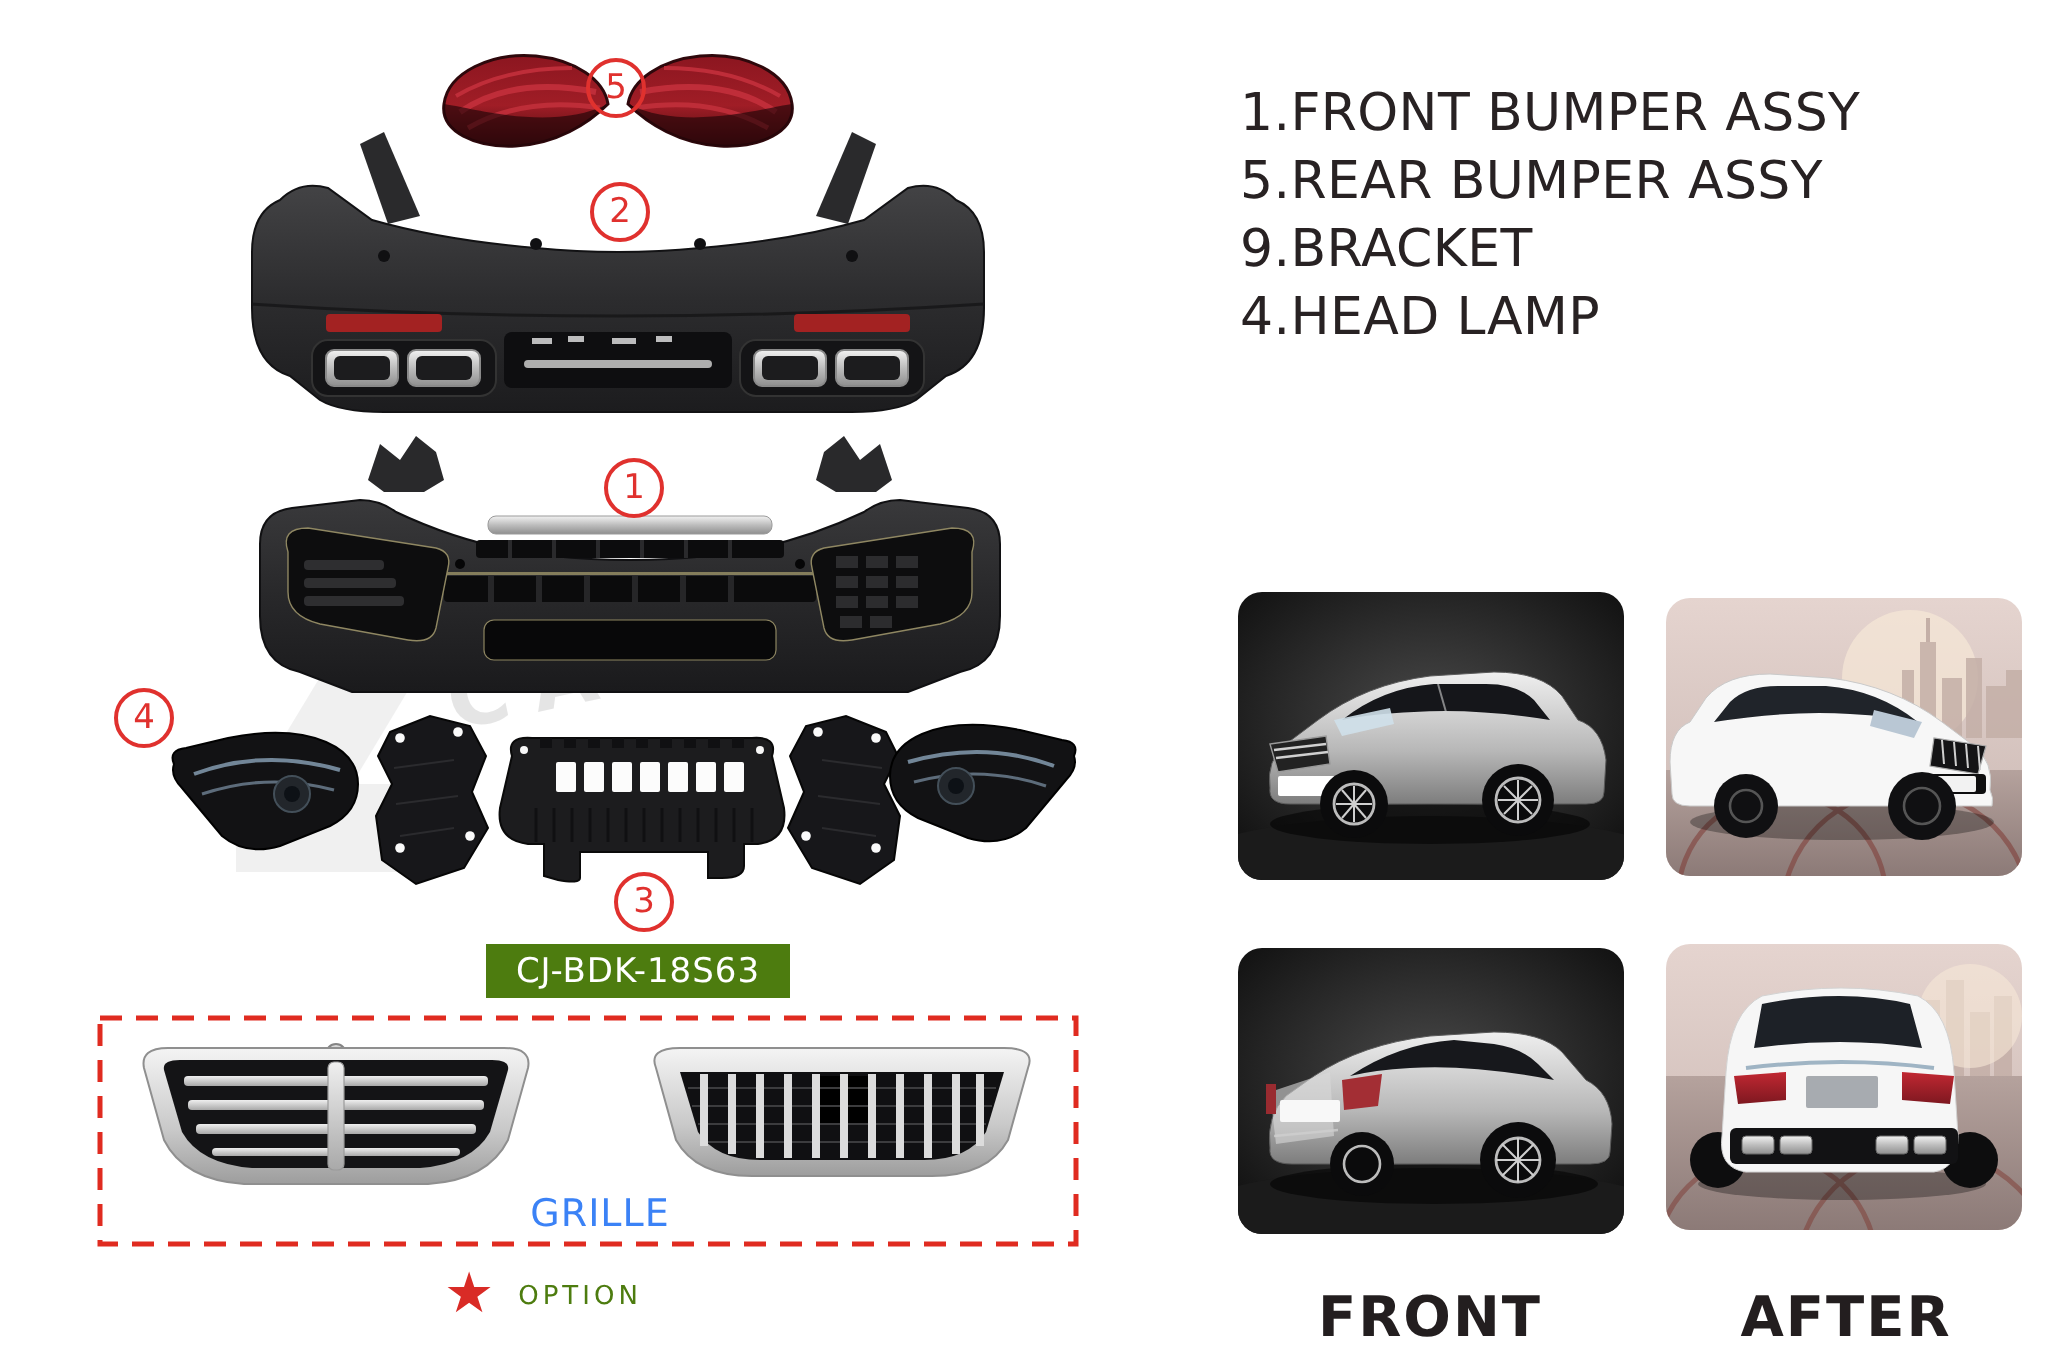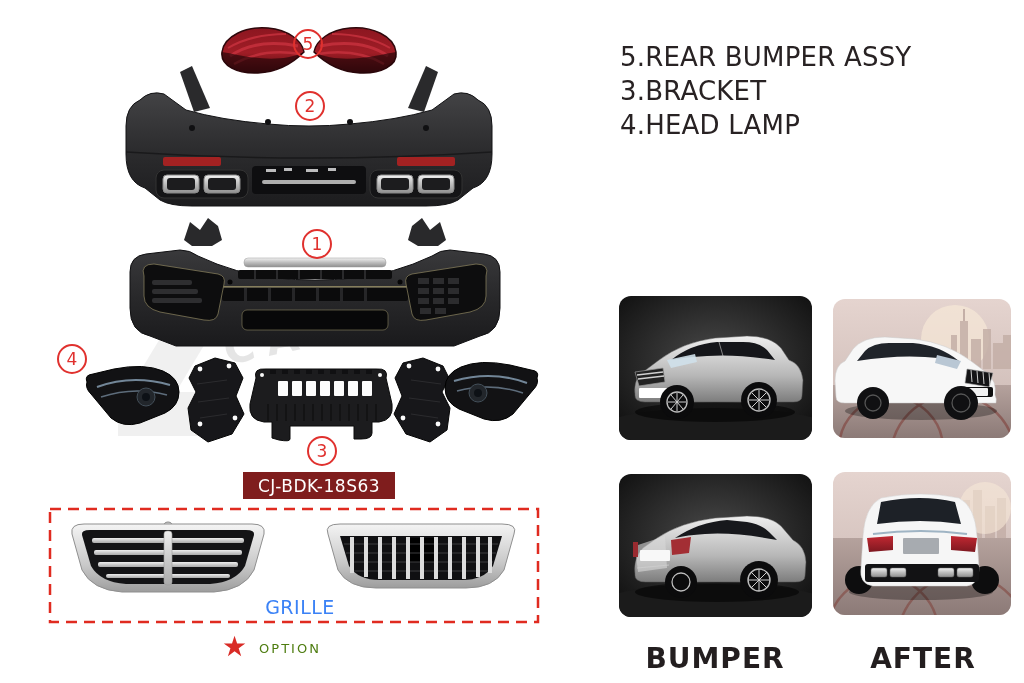--- a/index.html
+++ b/index.html
@@ -4,21 +4,21 @@
 <style>
   html,body{margin:0;padding:0;background:#ffffff;}
   #canvas{position:relative;width:1024px;height:683px;background:#ffffff;overflow:hidden;
           font-family:"DejaVu Sans","Liberation Sans",sans-serif;color:#262122;}
   .abs{position:absolute;}
   
   .callout{position:absolute;width:26px;height:26px;border:2px solid #e0312e;border-radius:50%;
            color:#e0312e;display:flex;align-items:center;justify-content:center;
            font-size:17px;line-height:1;background:transparent;}
   
-  .badge{position:absolute;left:243px;top:472px;width:152px;height:27px;background:#7f1d1d;
+  .badge{position:absolute;left:243px;top:472px;width:152px;height:27px;background:#4d7c0f;
          color:#ffffff;display:flex;align-items:center;justify-content:center;
          font-size:17px;letter-spacing:.5px;}
   
   .parts-list{position:absolute;left:620px;top:40px;}
   .parts-list div{font-size:26px;line-height:34px;letter-spacing:.2px;color:#282223;}
   
   .grille-box{position:absolute;left:48px;top:507px;width:492px;height:117px;}
   .grille-label{position:absolute;left:240px;top:596px;width:120px;text-align:center;
                 font-size:19px;letter-spacing:.5px;color:#3b82f6;}
   .option-row{position:absolute;left:222px;top:633px;display:flex;align-items:center;gap:12px;}
@@ -311,22 +311,23 @@
   </div>
 
   <div class="grille-label">GRILLE</div>
 
   <div class="option-row">
     <span class="option-star">★</span>
     <span class="option-label">OPTION</span>
   </div>
 
   <div class="parts-list">
+    <div>1.FRONT BUMPER ASSY</div>
     <div>5.REAR BUMPER ASSY</div>
-    <div>3.BRACKET</div>
+    <div>9.BRACKET</div>
     <div>4.HEAD LAMP</div>
   </div>
 
   <div class="photo" style="left:619px;top:296px;width:193px;height:144px">
     <svg width="193" height="144" viewBox="0 0 193 144">
       <rect width="193" height="144" fill="url(#bfbg)"></rect>
       <ellipse cx="96" cy="132" rx="115" ry="20" fill="#1b1b1b"></ellipse>
       <ellipse cx="96" cy="116" rx="80" ry="10" fill="#000" opacity=".55"></ellipse>
       <path d="M16,98 Q14,84 24,76 L40,64 Q64,46 96,42 L128,40 Q152,40 162,52 L170,64 Q182,68 184,84 L183,100
                Q183,106 174,106 L26,106 Q15,106 16,98 Z" fill="url(#silver)" stroke="#5a5a5a" stroke-width=".5"></path>
@@ -446,16 +447,16 @@
       <polygon points="144,66 118,64 118,78 142,80" fill="url(#tl2)"></polygon>
       <rect x="70" y="66" width="36" height="16" rx="1" fill="#a7abb0"></rect>
       <rect x="32" y="92" width="114" height="18" rx="3" fill="#121214"></rect>
       <rect x="38" y="96" width="16" height="9" rx="2" fill="url(#chr)" stroke="#666" stroke-width=".5"></rect>
       <rect x="57" y="96" width="16" height="9" rx="2" fill="url(#chr)" stroke="#666" stroke-width=".5"></rect>
       <rect x="105" y="96" width="16" height="9" rx="2" fill="url(#chr)" stroke="#666" stroke-width=".5"></rect>
       <rect x="124" y="96" width="16" height="9" rx="2" fill="url(#chr)" stroke="#666" stroke-width=".5"></rect>
     </svg>
   </div>
 
-  <div class="big-label" style="left:630px;top:642px">BUMPER</div>
+  <div class="big-label" style="left:630px;top:642px">FRONT</div>
   <div class="big-label" style="left:838px;top:642px">AFTER</div>
 
 </div>
 
 </body></html>

